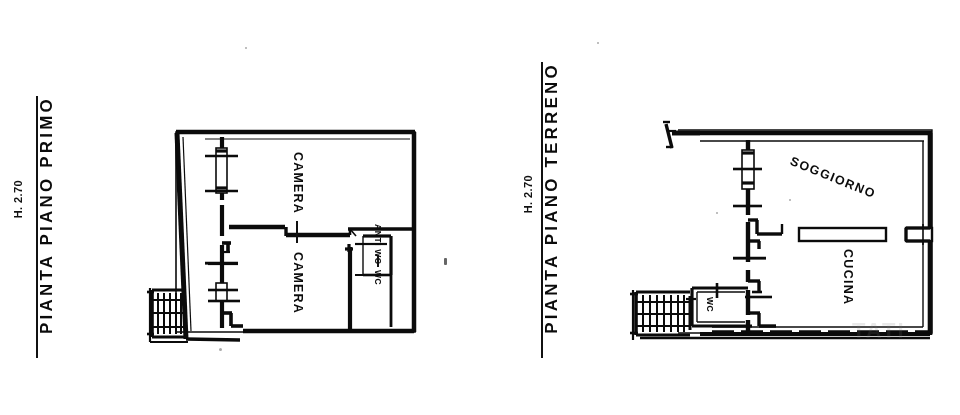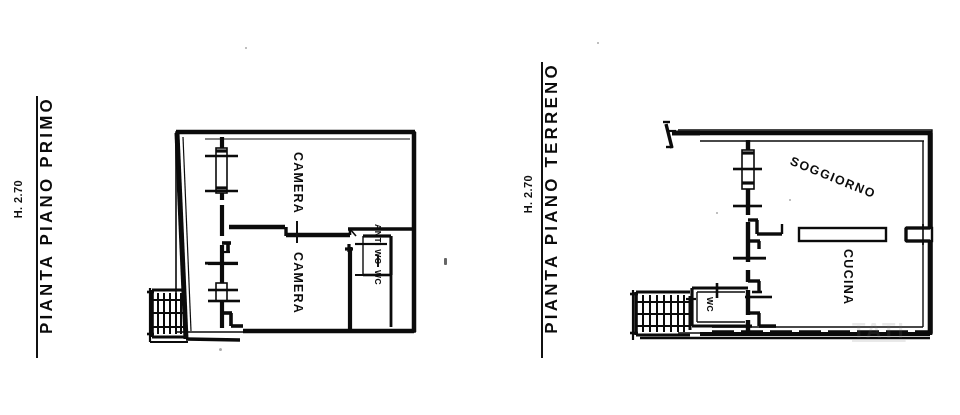--- a/index.html
+++ b/index.html
@@ -111,21 +111,20 @@
   .watermark {
     position: absolute;
     left: 852px;
     top: 318px;
     font-family: "Liberation Sans", sans-serif;
     font-size: 22px;
     font-weight: bold;
     letter-spacing: 2px;
     color: rgba(120,120,120,0.16);
     white-space: nowrap;
-    text-decoration: underline;
   }
   .speck {
     position: absolute;
     background: #aaa;
     border-radius: 50%;
   }
 </style>
 </head>
 <body>
 

